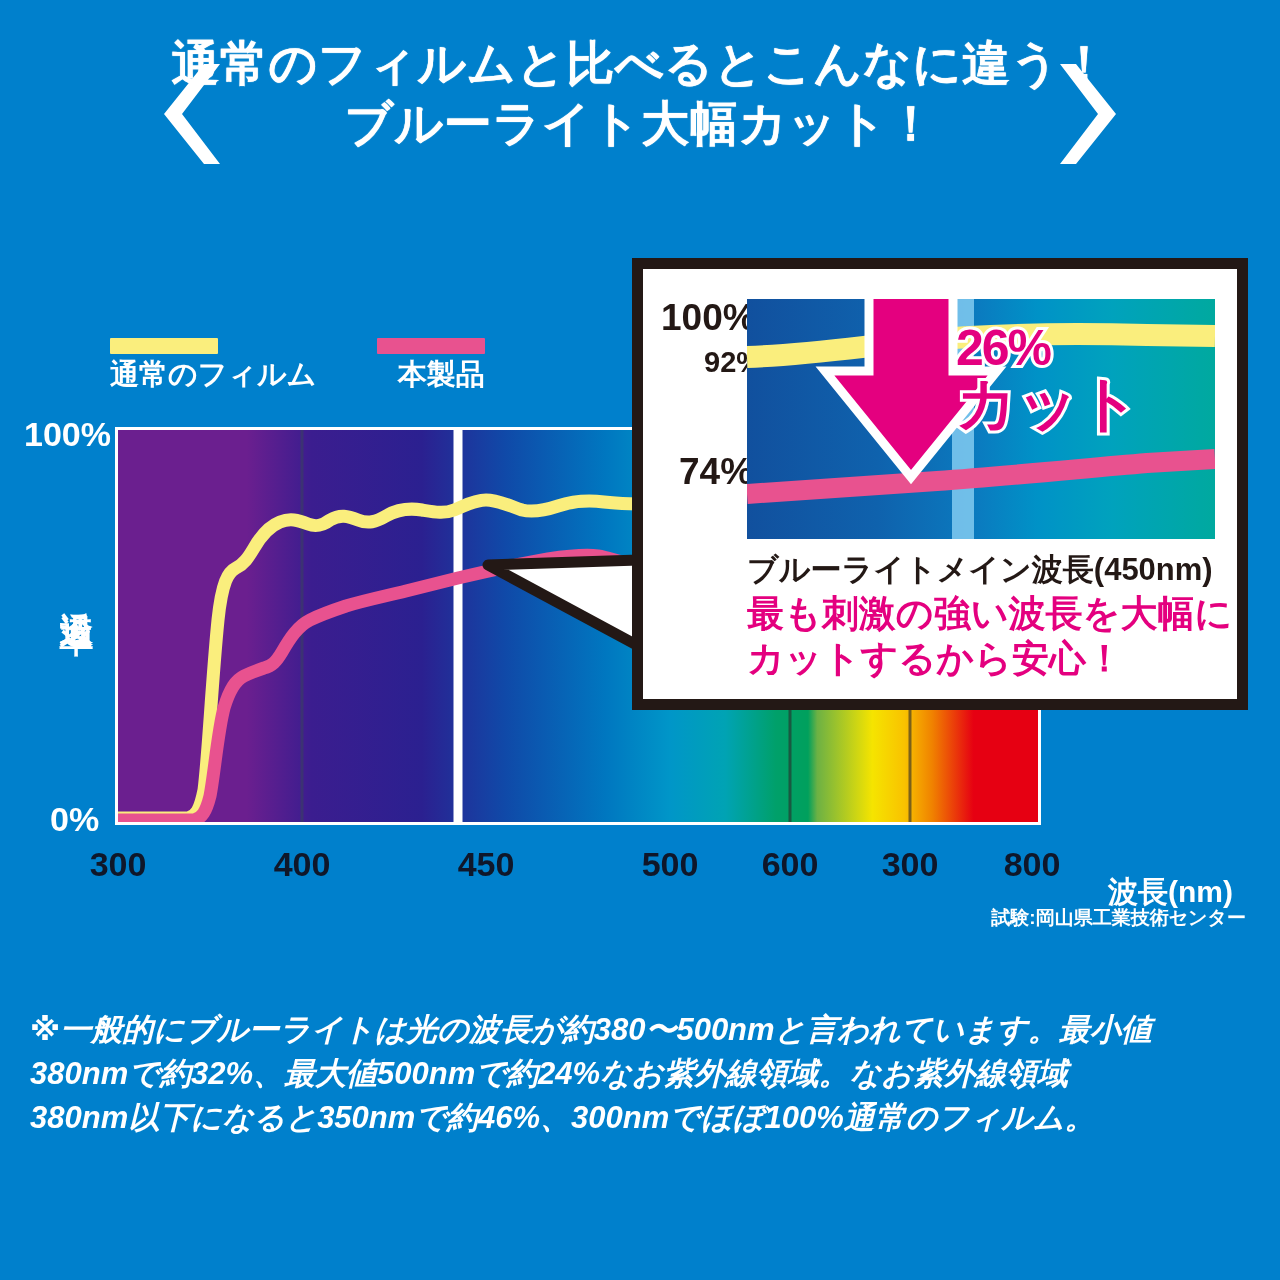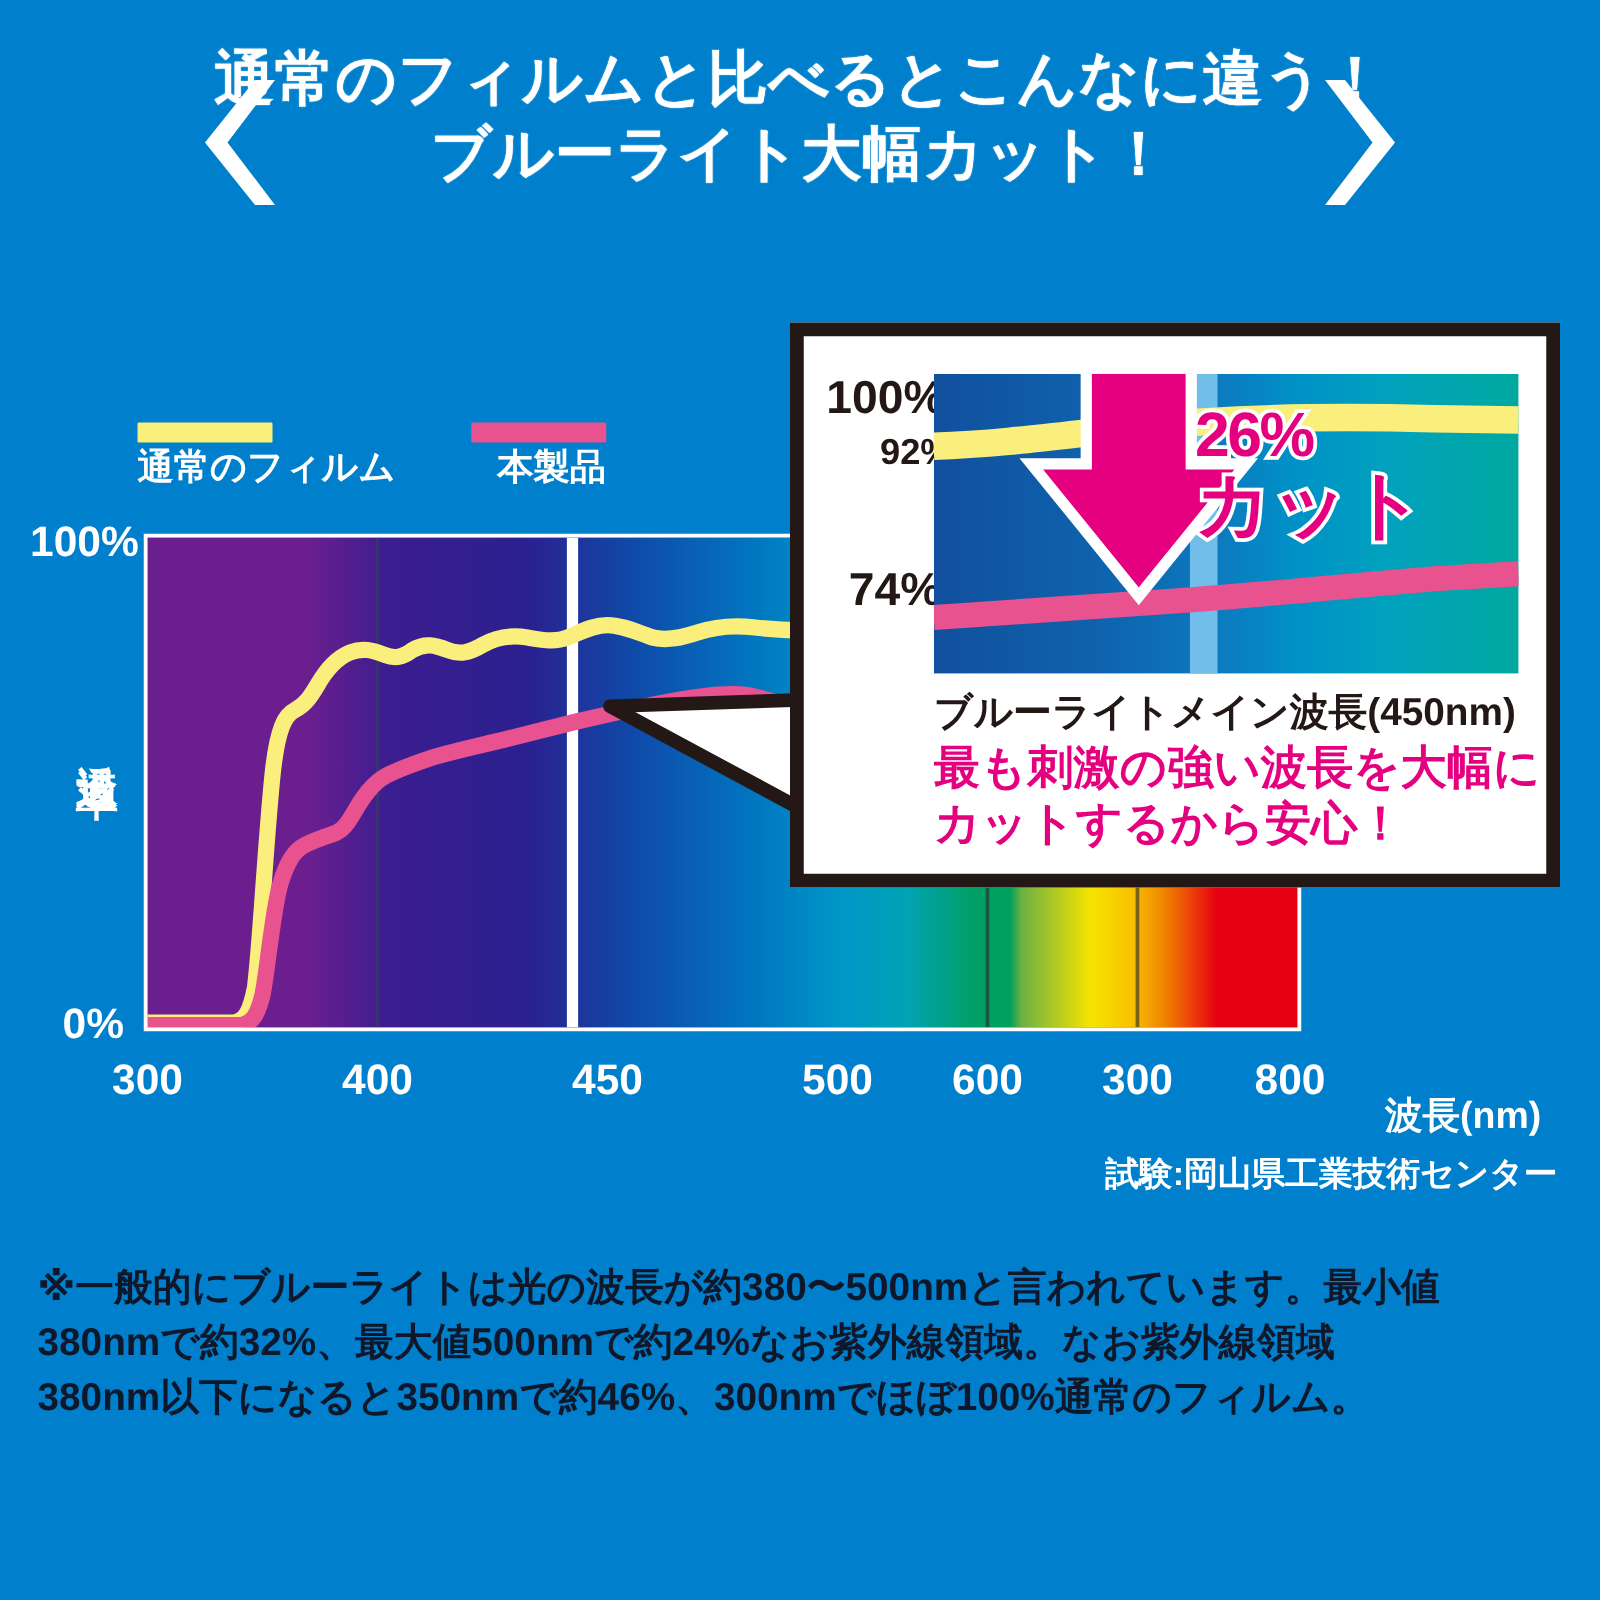--- a/index.html
+++ b/index.html
@@ -44,25 +44,25 @@
     position:absolute;color:#fff;font-weight:bold;font-size:34px;
     white-space:nowrap;
   }
   #y-top{left:24px;top:415px;}
   #y-bot{left:50px;top:800px;}
   #y-title{
     left:54px;top:585px;font-size:34px;writing-mode:vertical-rl;
     text-orientation:upright;letter-spacing:4px;
   }
   .x-tick{
-    position:absolute;top:845px;color:#ffffff;font-weight:bold;font-size:34px;
+    position:absolute;top:845px;color:#0f172a;font-weight:bold;font-size:34px;
     transform:translateX(-50%);white-space:nowrap;
   }
   #x-unit{position:absolute;left:1108px;top:872px;color:#fff;font-weight:bold;font-size:30px;white-space:nowrap;}
-  #credit{position:absolute;right:34px;top:905px;color:#fff;font-weight:bold;font-size:27px;white-space:nowrap;margin-top:16px;}
+  #credit{position:absolute;right:34px;top:905px;color:#fff;font-weight:bold;font-size:19px;white-space:nowrap;}
 
   .plot{
     position:absolute;left:118px;top:430px;width:920px;height:392px;
     outline:3px solid #ffffff;
   }
 
   
   .callout{
     position:absolute;left:632px;top:258px;width:616px;height:452px;
     background:#ffffff;border:11px solid #231815;box-sizing:border-box;
@@ -97,21 +97,21 @@
     font-weight:bold;font-size:31px;white-space:nowrap;
   }
   .note-pink{
     position:absolute;left:104px;top:322px;color:#e4007f;
     font-weight:bold;font-size:37px;line-height:1.22;white-space:nowrap;
   }
 
   
   .footnote{
     position:absolute;left:30px;top:1008px;width:1220px;
-    color:#0f172a;font-weight:bold;font-size:31px;line-height:1.42;
+    color:#ffffff;font-weight:bold;font-size:31px;line-height:1.42;font-style:italic;
   }
   .footnote div{white-space:nowrap;}
 </style>
 </head>
 <body>
 
 <div class="stage">
 
   <div class="header">
     <svg class="chev left" viewBox="0 0 60 100">

